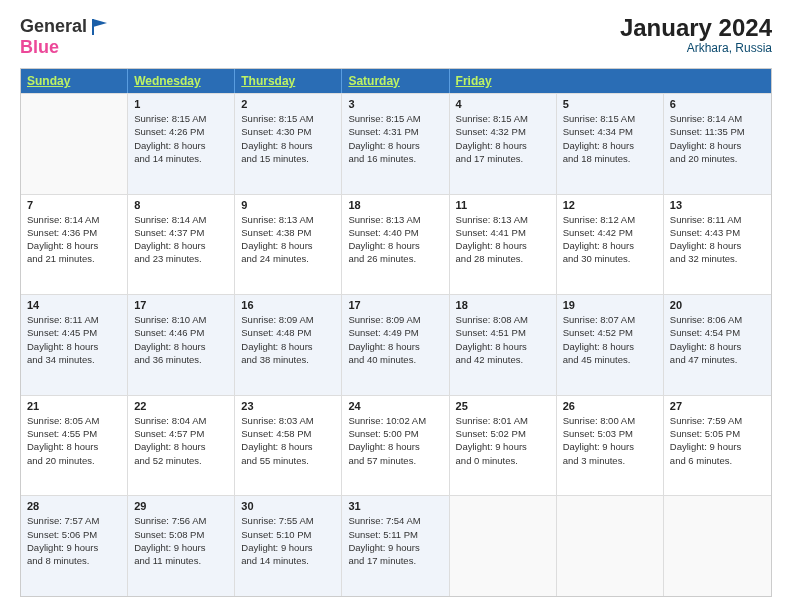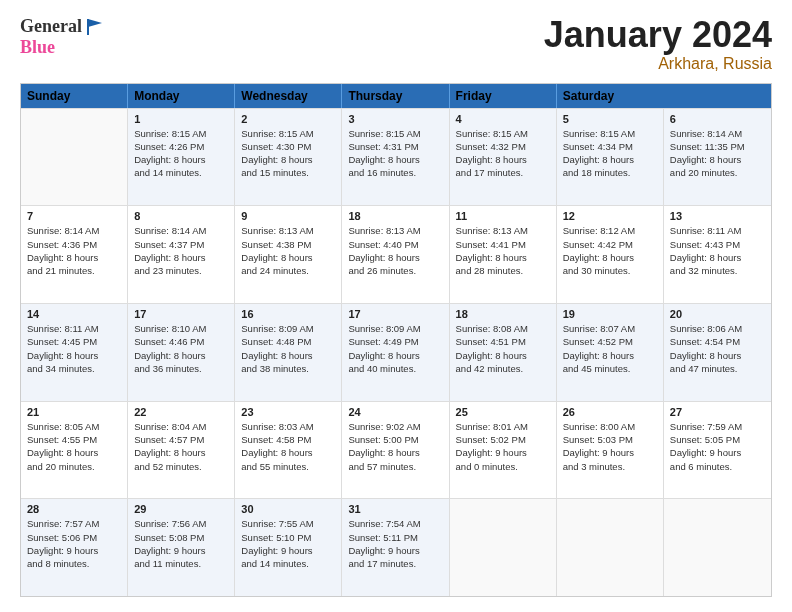--- a/index.html
+++ b/index.html
@@ -19,60 +19,60 @@
     }
     .header {
       display: flex;
       justify-content: space-between;
       align-items: flex-start;
       margin-bottom: 10px;
     }
     .logo {
       display: flex;
       align-items: flex-start;
-      font-family: Liberation Serif, serif;
     }
     .logo-general { color: #333; }
     .logo-blue { color: #1a5fa8; }
     .logo-icon {
       width: 22px;
       height: 22px;
       margin-left: 2px;
     }
     .title-block {
       text-align: right;
     }
     .month-title {
-      font-size: 36px;
+      font-size: 24px;
       font-weight: bold;
       color: #222;
       line-height: 1.1;
     }
     .location {
-      font-size: 16px;
-      color: #a16207;
+      font-size: 12px;
+      color: #0c4a6e;
     }
     .calendar {
       flex: 1;
       display: flex;
       flex-direction: column;
       border: 1px solid #ccc;
     }
     .cal-header {
       display: grid;
       grid-template-columns: repeat(7, 1fr);
       background: #2a6db5;
     }
     .cal-header-cell {
-      color: #000000;
+      color: #bef264;
       font-size: 12px;
       font-weight: bold;
       padding: 5px 6px;
       text-align: left;
       border-right: 1px solid #5a9de0;
+      text-decoration: underline;
     }
     .cal-header-cell:last-child { border-right: none; }
     .cal-body {
       display: flex;
       flex-direction: column;
       flex: 1;
     }
     .cal-row {
       display: grid;
       grid-template-columns: repeat(7, 1fr);
@@ -121,25 +121,24 @@
     </div>
     <div class="title-block">
       <div class="month-title">January 2024</div>
       <div class="location">Arkhara, Russia</div>
     </div>
   </div>
 
   <div class="calendar">
     <div class="cal-header" id="cal-header">
         <div class="cal-header-cell">Sunday</div>
-        <div class="cal-header-cell">Monday</div>
         <div class="cal-header-cell">Wednesday</div>
         <div class="cal-header-cell">Thursday</div>
+        <div class="cal-header-cell">Saturday</div>
         <div class="cal-header-cell">Friday</div>
-        <div class="cal-header-cell">Saturday</div>
       </div>
     <div class="cal-body" id="cal-body">
         <div class="cal-row">
           <div class="cal-cell empty"></div>
           <div class="cal-cell alt-row">
             <span class="day-num">1</span>
             <span class="cell-line">Sunrise: 8:15 AM</span>
             <span class="cell-line">Sunset: 4:26 PM</span>
             <span class="cell-line">Daylight: 8 hours</span>
             <span class="cell-line">and 14 minutes.</span>
@@ -299,21 +298,21 @@
           </div>
           <div class="cal-cell">
             <span class="day-num">23</span>
             <span class="cell-line">Sunrise: 8:03 AM</span>
             <span class="cell-line">Sunset: 4:58 PM</span>
             <span class="cell-line">Daylight: 8 hours</span>
             <span class="cell-line">and 55 minutes.</span>
           </div>
           <div class="cal-cell">
             <span class="day-num">24</span>
-            <span class="cell-line">Sunrise: 9:02 AM</span>
+            <span class="cell-line">Sunrise: 10:02 AM</span>
             <span class="cell-line">Sunset: 5:00 PM</span>
             <span class="cell-line">Daylight: 8 hours</span>
             <span class="cell-line">and 57 minutes.</span>
           </div>
           <div class="cal-cell">
             <span class="day-num">25</span>
             <span class="cell-line">Sunrise: 8:01 AM</span>
             <span class="cell-line">Sunset: 5:02 PM</span>
             <span class="cell-line">Daylight: 9 hours</span>
             <span class="cell-line">and 0 minutes.</span>

